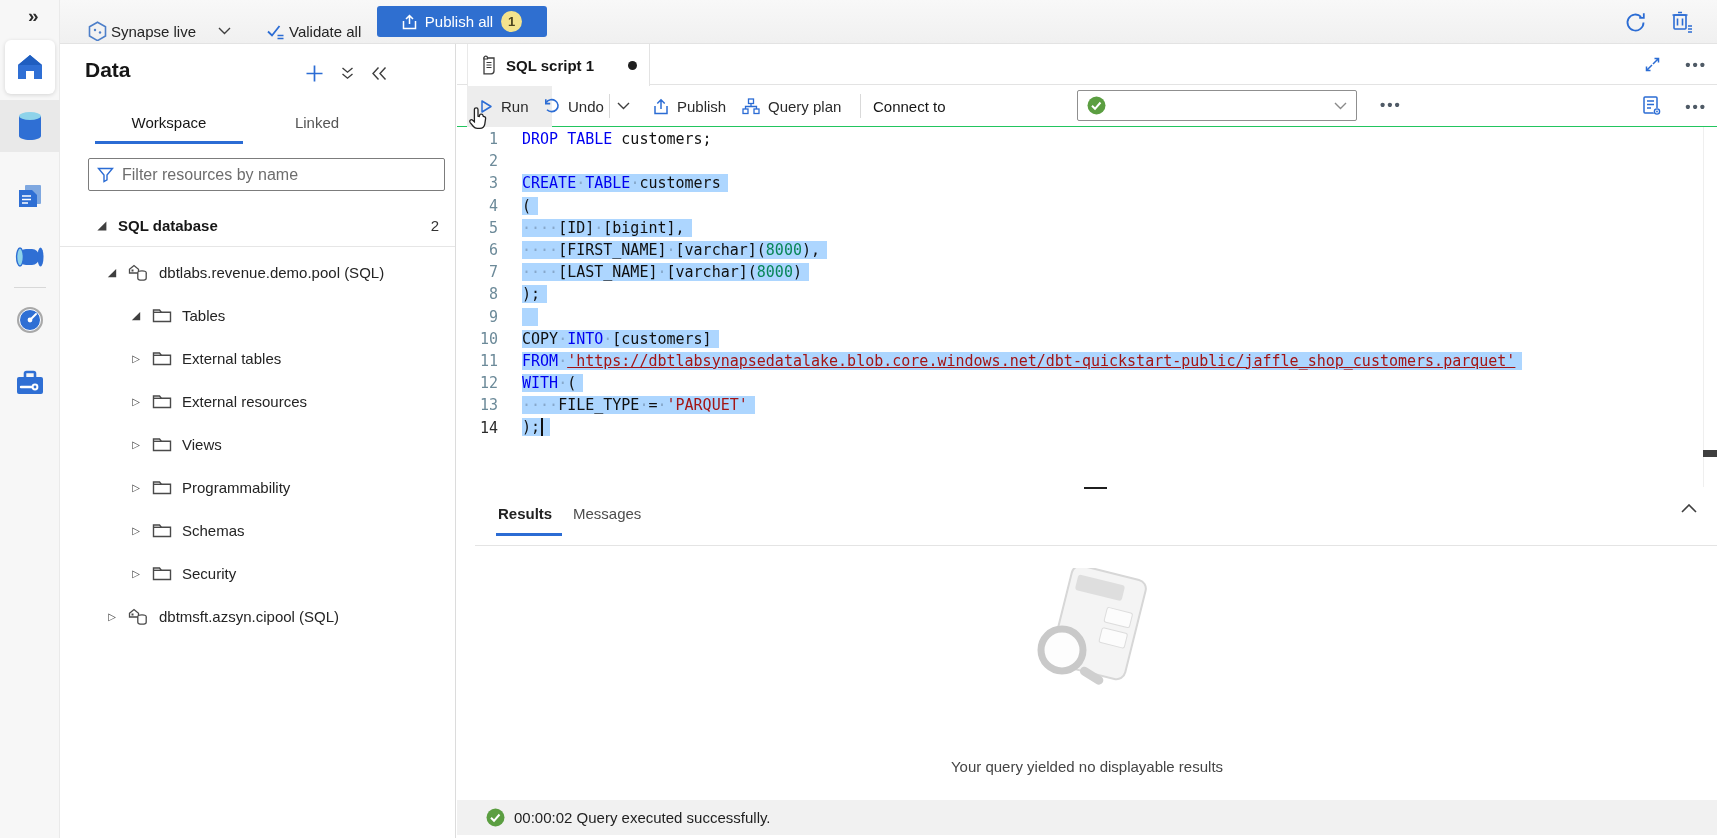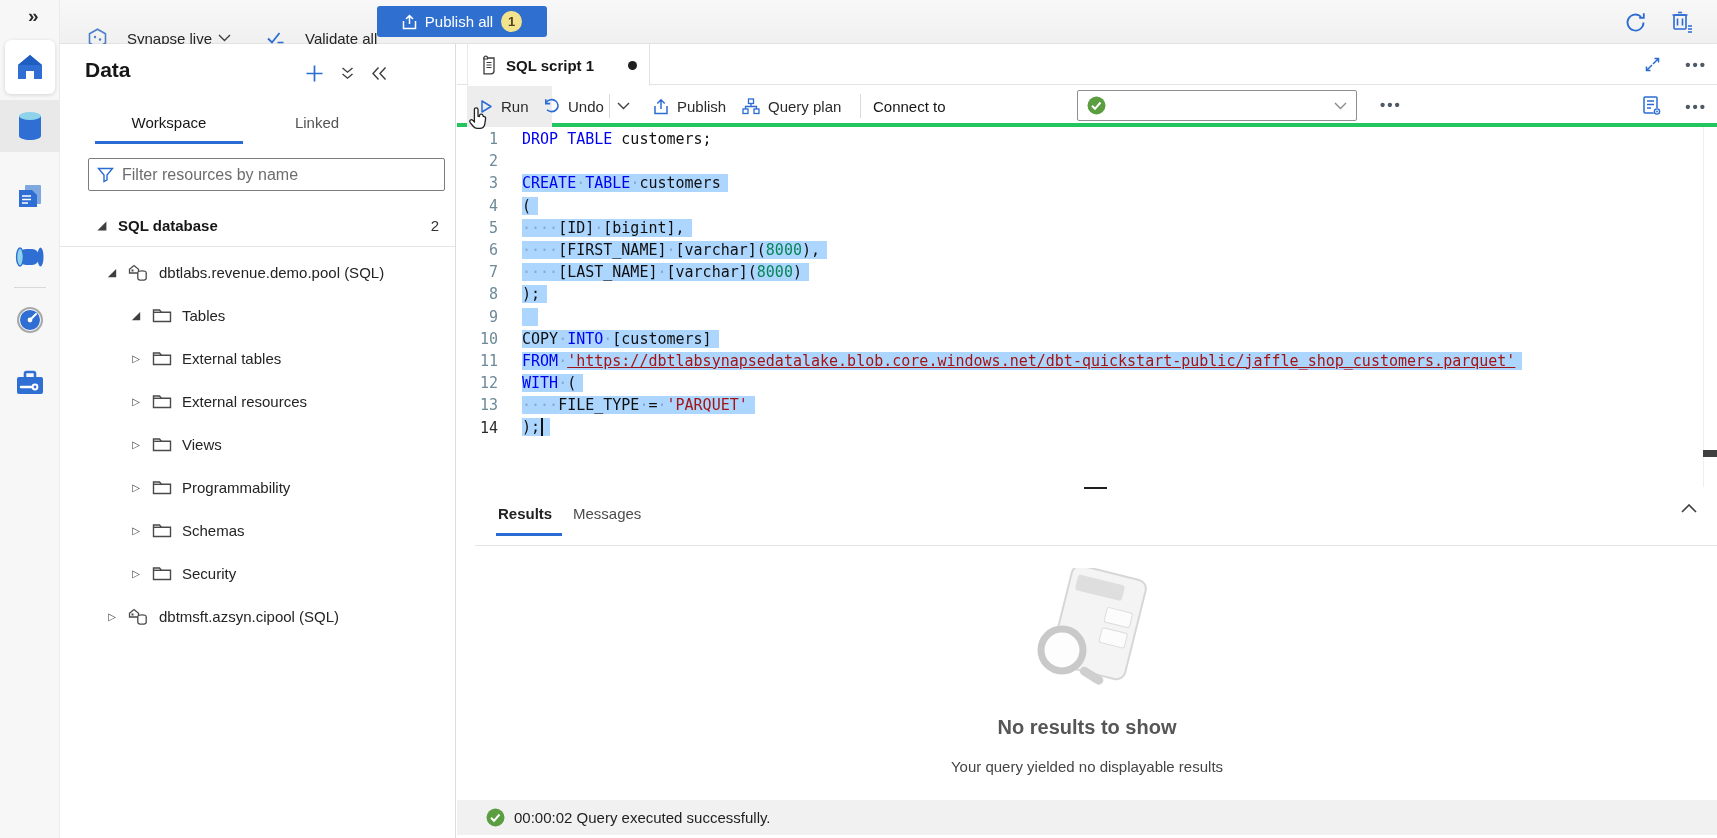--- a/index.html
+++ b/index.html
@@ -15,21 +15,21 @@
   .rail-item { position:absolute; left:0; width:60px; height:52px; display:flex; align-items:center; justify-content:center; }
   .tile-home { top:40px; left:5px; width:50px; height:54px; background:#fff; border-radius:6px; box-shadow:0 1px 4px rgba(0,0,0,.14); }
   .tile-data { top:100px; background:#e9e9e9; }
   .tile-develop { top:170px; } .tile-integrate { top:231px; }
   .rail-divider { position:absolute; left:14px; top:287px; width:32px; height:1px; background:#d8d8d8; }
   .tile-monitor { top:294px; } .tile-manage { top:356px; }
 
   
   #topbar { position:absolute; left:60px; top:0; width:1657px; height:44px;
     background:linear-gradient(#f8f8f8,#f0f0f0); border-bottom:1px solid #e3e3e3; }
-  .tb-item { position:absolute; top:16px; height:44px; display:flex; align-items:center; gap:20px; font-size:15px; color:#242424; }
+  .tb-item { position:absolute; top:9px; height:44px; display:flex; align-items:center; gap:4px; font-size:15px; color:#242424; }
   .tb-synapse { left:28px; } .tb-chev { left:158px; }
   .tb-validate { left:206px; cursor:pointer; }
   .publish-btn { position:absolute; left:317px; top:6px; width:170px; height:31px; background:#2f6fd0;
     border:none; border-radius:3px; color:#fff; font-size:15px; display:flex; align-items:center; justify-content:center; gap:8px; cursor:pointer; }
   .publish-badge { width:21px; height:21px; border-radius:50%; background:#f4e38d; color:#4c431f;
     font-size:13px; font-weight:bold; display:flex; align-items:center; justify-content:center; }
   .tb-right { position:absolute; right:24px; top:0; height:44px; display:flex; align-items:center; gap:24px; }
 
   
   #datapanel { position:absolute; left:60px; top:44px; width:396px; height:794px; background:#fff;
@@ -57,21 +57,21 @@
   
   #main { position:absolute; left:457px; top:44px; width:1260px; height:794px; background:#fff; }
 
   .tabstrip { position:absolute; left:0; top:0; right:0; height:41px; background:#fff; border-bottom:1px solid #e3e3e3; }
   .doc-tab { position:absolute; left:10px; top:0; width:183px; height:42px; background:#fff; z-index:2;
     border-left:1px solid #e9e9e9; border-right:1px solid #e3e3e3; display:flex; align-items:center; gap:9px; padding:0 12px; cursor:pointer; }
   .doc-tab .label { font-size:15px; font-weight:700; color:#161616; }
   .dirty-dot { width:9px; height:9px; border-radius:50%; background:#1f1f1f; margin-left:auto; }
   .strip-right { position:absolute; right:10px; top:0; height:41px; display:flex; align-items:center; gap:24px; }
 
-  .toolbar { position:absolute; left:0; top:41px; right:0; height:42px; background:#fff; border-bottom:4px solid #22c55e; }
+  .toolbar { position:absolute; left:0; top:41px; right:0; height:42px; background:#fff; border-bottom:1px solid #22c55e; }
   .tbtn { position:absolute; top:0; height:42px; display:flex; align-items:center; gap:8px; font-size:15px; color:#2b2b2b; cursor:pointer; }
   .run-btn { left:10px; width:85px; padding-left:12px; background:#ededed; }
   .undo-btn { left:86px; } .chev-btn { left:160px; }
   .vsep { position:absolute; top:9px; width:1px; height:24px; background:#d9d9d9; }
   .publish2-btn { left:196px; } .qplan-btn { left:285px; }
   .connect-label { position:absolute; left:416px; top:0; height:42px; display:flex; align-items:center; font-size:15px; color:#161616; }
   .pool-dd { position:absolute; left:620px; top:5px; width:280px; height:31px; border:1px solid #8f8f8f; border-radius:2px;
     background:#fff; display:flex; align-items:center; gap:9px; padding:0 9px; font-size:14.5px; color:#242424; cursor:pointer; }
   .pool-dd .dd-chev { margin-left:auto; }
   .dots { color:#4f5a66; font-size:15px; letter-spacing:2px; font-weight:bold; cursor:pointer; }
@@ -518,21 +518,20 @@
             <g transform="rotate(14 85 60)">
               <rect x="52" y="2" width="76" height="102" rx="9" fill="#f4f4f4" stroke="#d7d7d7" stroke-width="2"></rect>
               <rect x="59" y="11" width="48" height="16" rx="3" fill="#dedede"></rect>
               <rect x="95" y="36" width="26" height="15" rx="2" fill="#fcfcfc" stroke="#dcdcdc"></rect>
               <rect x="95" y="57" width="26" height="15" rx="2" fill="#fcfcfc" stroke="#dcdcdc"></rect>
             </g>
             <circle cx="55" cy="82" r="21" fill="#fdfdfd" stroke="#c9c9c9" stroke-width="7"></circle>
             <rect x="76" y="97" width="26" height="9" rx="4.5" transform="rotate(32 76 97)" fill="#cfcfcf"></rect>
           </svg>
         </span>
-        <div class="empty-title">No results to show</div>
         <div class="empty-sub">Your query yielded no displayable results</div>
       </div>
     </div>
 
     <div class="statusbar">
       <span>
         <svg width="19" height="19" viewBox="0 0 19 19">
             <circle cx="9.5" cy="9.5" r="9" fill="#5b9e41"></circle>
             <path d="M5 9.8l3 3 5.5-6.3" fill="none" stroke="#fff" stroke-width="2"></path>
           </svg>

